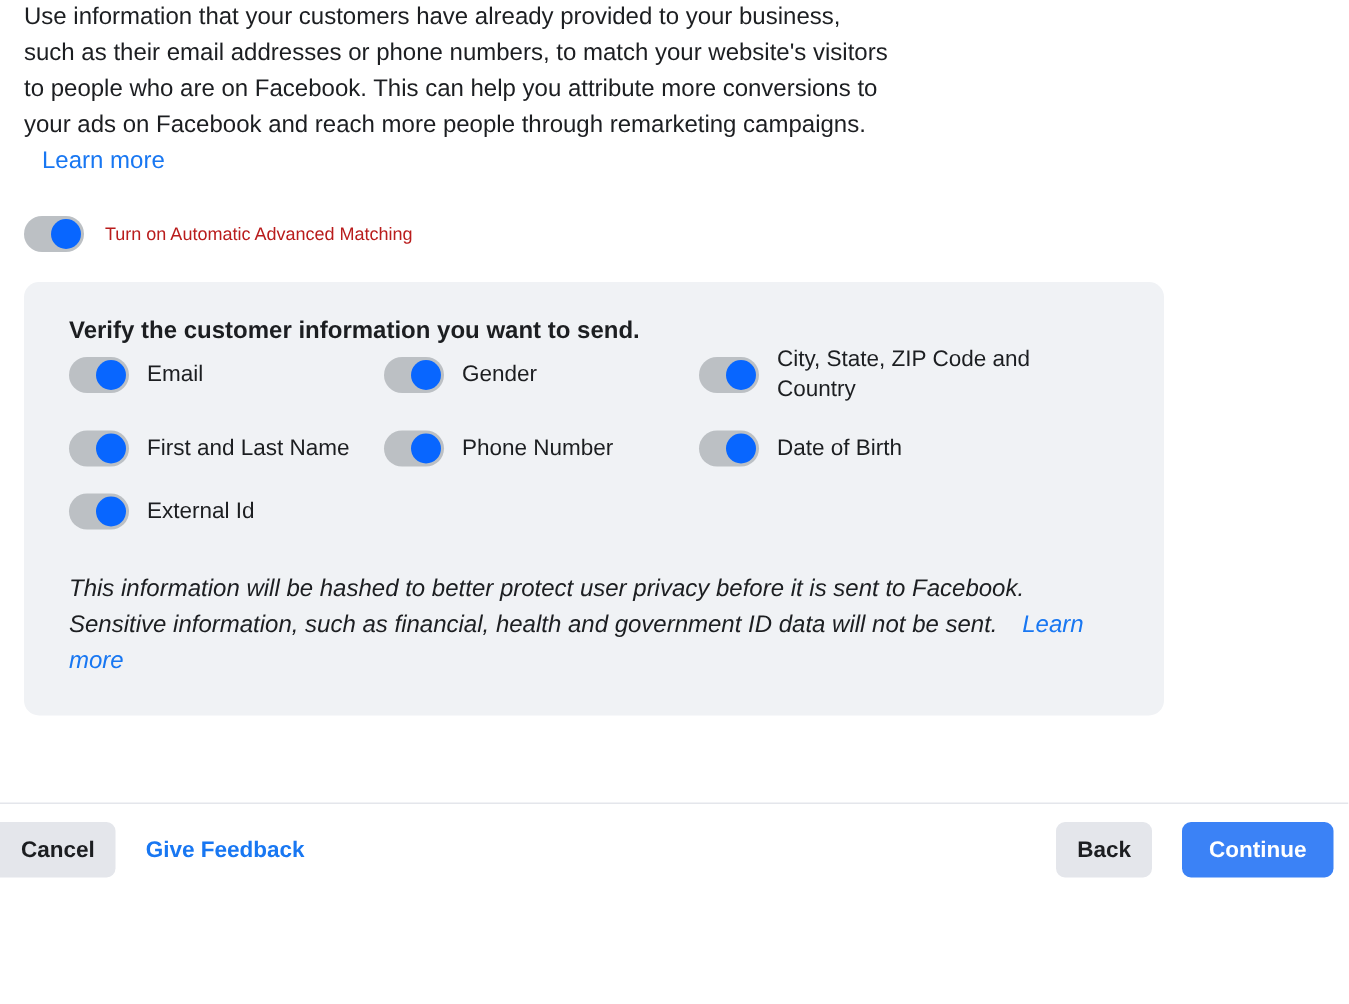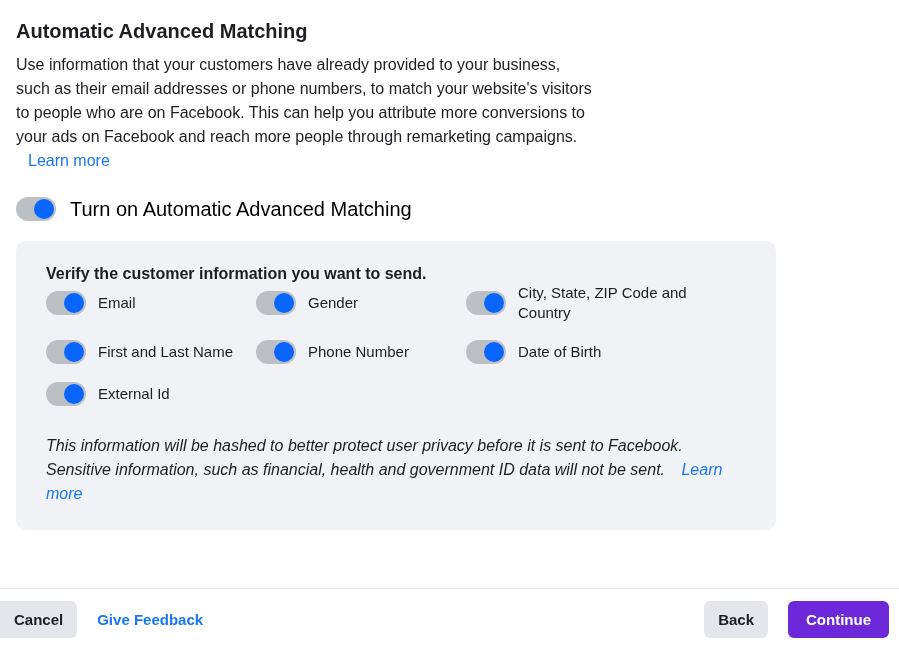--- a/index.html
+++ b/index.html
@@ -54,22 +54,22 @@
     .toggle-knob {
       position: absolute;
       top: 2px;
       right: 2px;
       width: 20px;
       height: 20px;
       background: #0866ff;
       border-radius: 50%;
     }
     .toggle-label {
-      font-size: 20px;
-      color: #000000;
+      font-size: 12px;
+      color: #b91c1c;
     }
     .verify-card {
       background: #f0f2f5;
       border-radius: 10px;
       padding: 24px 30px 24px 30px;
       max-width: 760px;
     }
     .verify-title {
       font-size: 16px;
       font-weight: 700;
@@ -133,29 +133,28 @@
     .btn-link {
       background: transparent;
       color: #1877f2;
       font-weight: 600;
       padding: 10px 0;
     }
     .spacer-flex {
       flex: 1;
     }
     .btn-primary {
-      background: #6d28d9;
+      background: #3b82f6;
       color: #fff;
     }
   </style>
 </head>
 <body>
 
 <div class="container">
-  <h2 class="section-title">Automatic Advanced Matching</h2>
   <p class="section-desc">
     <span>Use information that your customers have already provided to your business, such as their email addresses or phone numbers, to match your website's visitors to people who are on Facebook. This can help you attribute more conversions to your ads on Facebook and reach more people through remarketing campaigns. </span><span class="link">Learn more</span>
   </p>
 
   <div class="main-toggle-row">
     <div class="toggle">
       <div class="toggle-knob"></div>
     </div>
     <span class="toggle-label">Turn on Automatic Advanced Matching</span>
   </div>

